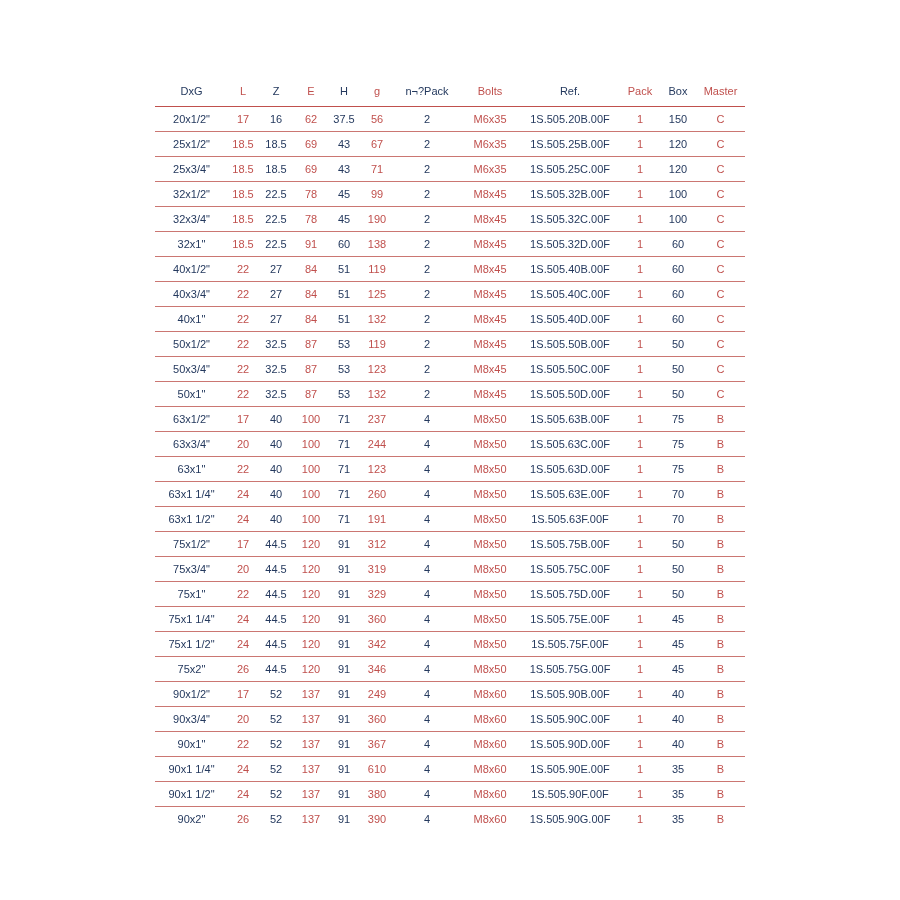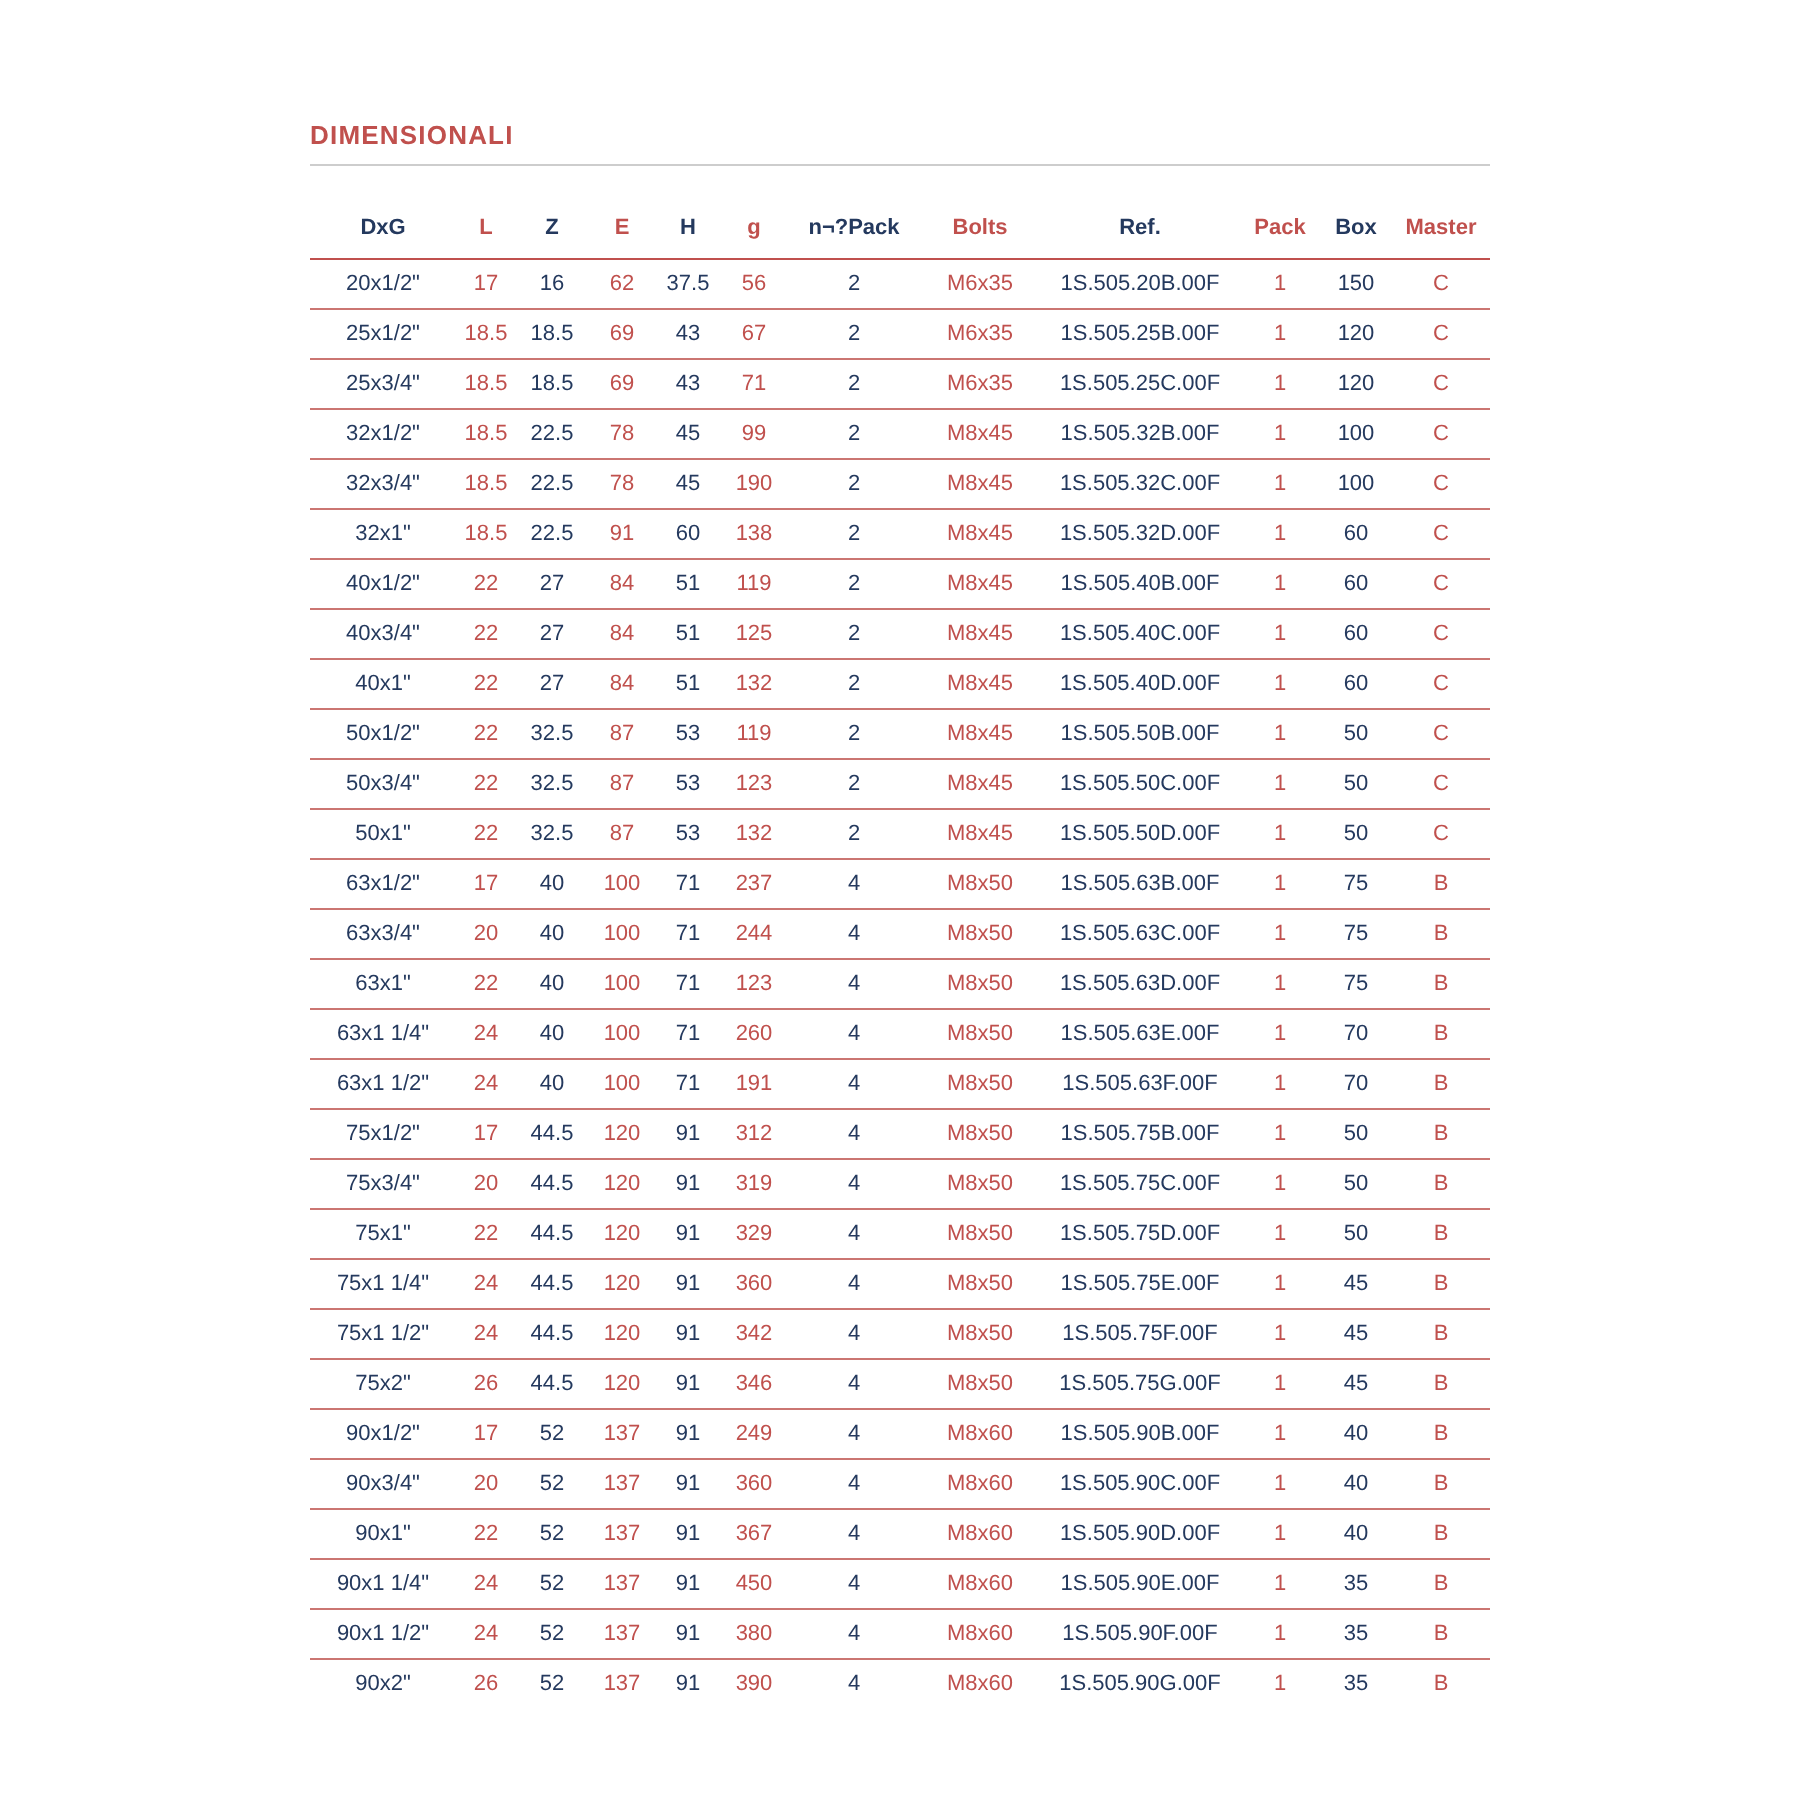--- a/index.html
+++ b/index.html
@@ -37,21 +37,21 @@
     padding-bottom: 7px;
     border-bottom: 1px solid var(--title-rule);
   }
   table.dim {
     width: 590px;
     border-collapse: collapse;
     table-layout: fixed;
   }
   table.dim th {
     font-size: 11px;
-    font-weight: bold;
+    font-weight: normal;
     text-align: center;
     vertical-align: bottom;
     height: 46px;
     padding: 0 0 9px 0;
     white-space: nowrap;
   }
   table.dim thead tr {
     border-bottom: 1px solid var(--header-rule);
   }
   table.dim td {
@@ -79,21 +79,20 @@
   col.w9  { width: 100px; }
   col.w10 { width: 40px; }
   col.w11 { width: 36px; }
   col.w12 { width: 49px; }
 </style>
 </head>
 <body>
 
 <div class="page">
   <div class="sheet">
-    <div class="title">DIMENSIONALI</div>
     <table class="dim">
       <colgroup>
         <col class="w1">
           <col class="w2">
           <col class="w3">
           <col class="w4">
         <col class="w5">
           <col class="w6">
           <col class="w7">
           <col class="w8">
@@ -482,21 +481,21 @@
             <td class="c-red">1</td>
             <td class="c-navy">40</td>
             <td class="c-red">B</td>
           </tr>
           <tr>
             <td class="c-navy">90x1 1/4"</td>
             <td class="c-red">24</td>
             <td class="c-navy">52</td>
             <td class="c-red">137</td>
             <td class="c-navy">91</td>
-            <td class="c-red">450</td>
+            <td class="c-red">610</td>
             <td class="c-navy">4</td>
             <td class="c-red">M8x60</td>
             <td class="c-navy">1S.505.90E.00F</td>
             <td class="c-red">1</td>
             <td class="c-navy">35</td>
             <td class="c-red">B</td>
           </tr>
           <tr>
             <td class="c-navy">90x1 1/2"</td>
             <td class="c-red">24</td>

